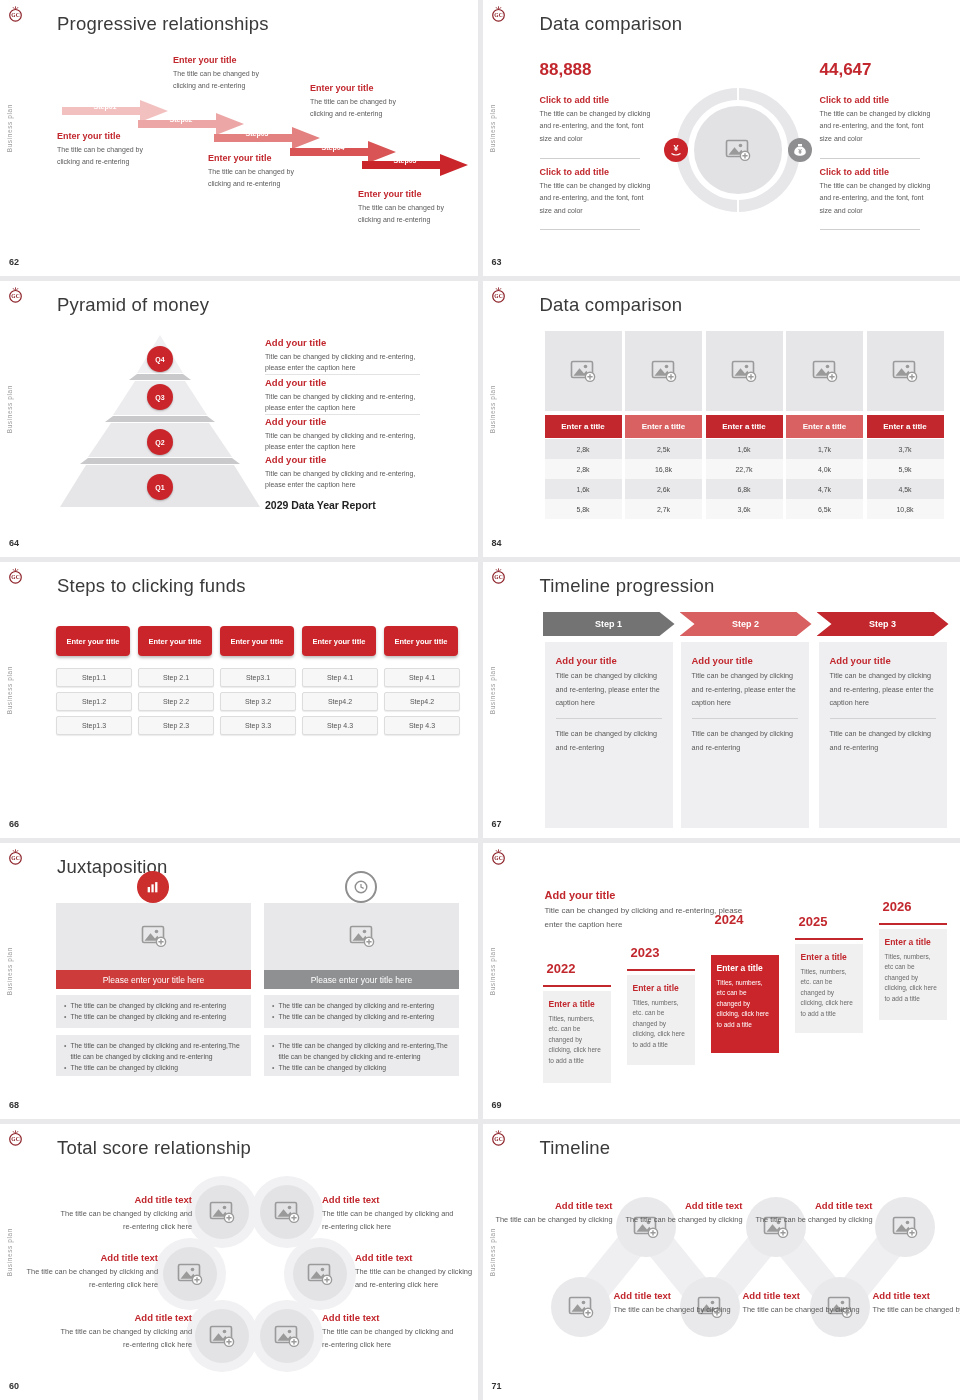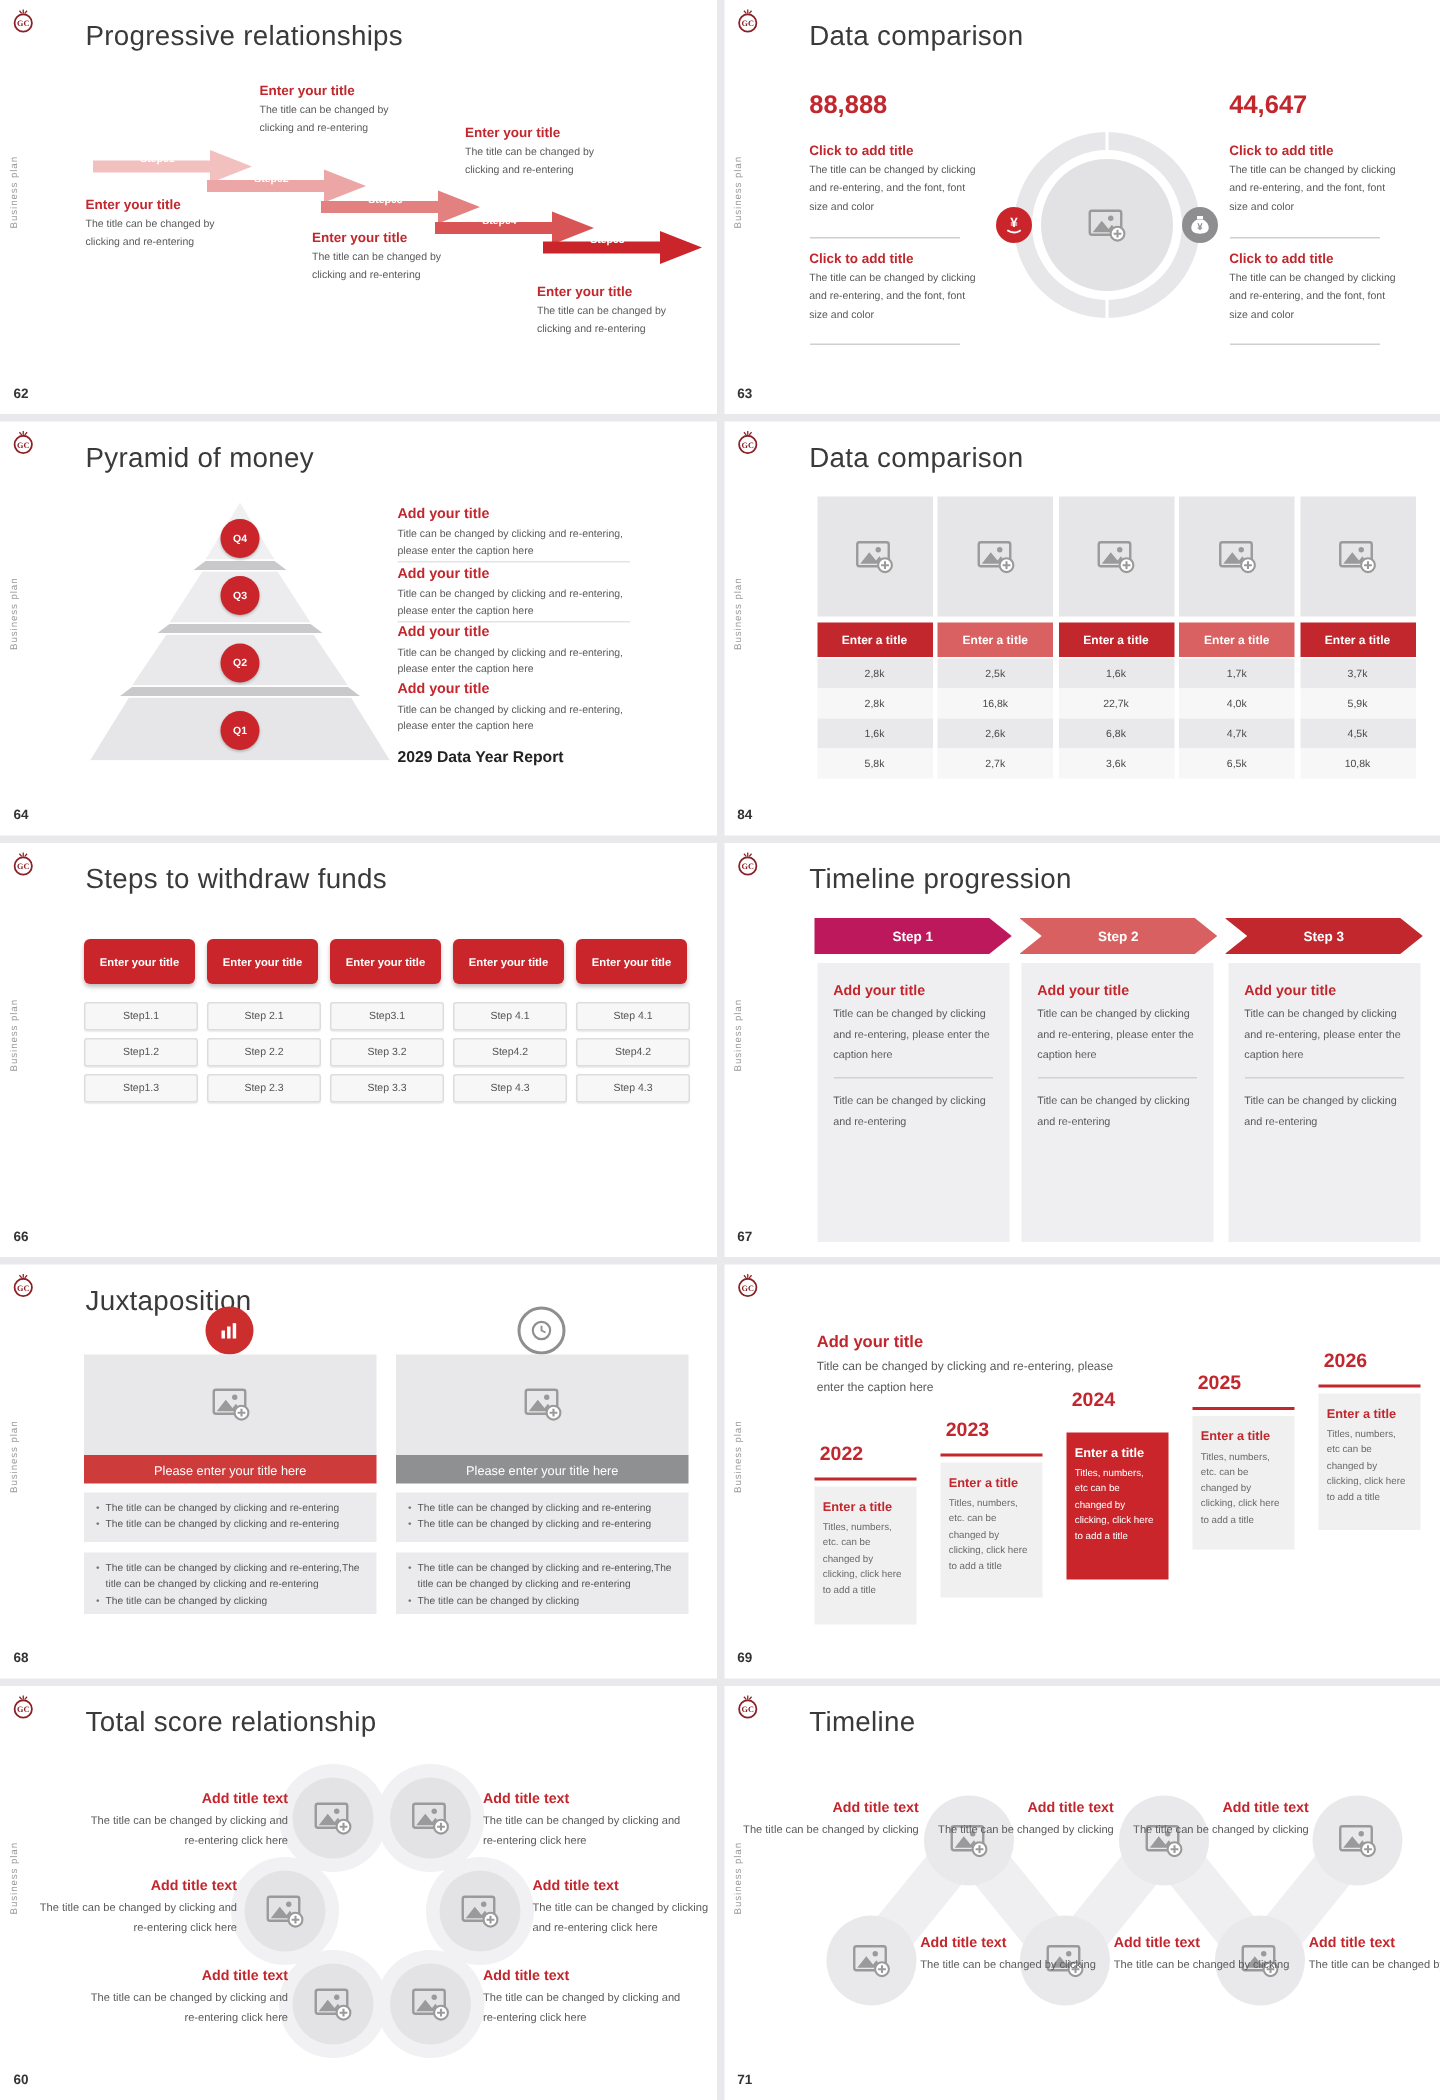--- a/index.html
+++ b/index.html
@@ -335,21 +335,21 @@
     <div class="pagenum">84</div>
   </section>
 
   <section class="slide">
     <span class="logo crest"><svg width="17" height="18" viewBox="0 0 20 21">
           <path d="M7 2.5 l1.8 2 M10 1.5 v3 M13 2.5 l-1.8 2" stroke="#8c2027" stroke-width="1" fill="none"></path>
           <circle cx="10" cy="12" r="6.8" fill="none" stroke="#8c2027" stroke-width="1.4"></circle>
           <text x="10" y="14.5" font-size="6.5" font-weight="bold" fill="#8c2027" text-anchor="middle" font-family="Liberation Serif,serif">GC</text>
         </svg></span>
     <div class="vlabel">Business plan</div>
-    <div class="stitle">Steps to withdraw funds</div>
+    <div class="stitle">Steps to clicking funds</div>
 
     <div class="btn66" style="left:56px">Enter your title</div>
     <div class="btn66" style="left:138px">Enter your title</div>
     <div class="btn66" style="left:220px">Enter your title</div>
     <div class="btn66" style="left:302px">Enter your title</div>
     <div class="btn66" style="left:384px">Enter your title</div>
 
     <div class="box66" style="left:56px;top:106px">Step1.1</div>
     <div class="box66" style="left:56px;top:130px">Step1.2</div>
     <div class="box66" style="left:56px;top:154px">Step1.3</div>
@@ -371,21 +371,21 @@
 
   <section class="slide">
     <span class="logo crest"><svg width="17" height="18" viewBox="0 0 20 21">
           <path d="M7 2.5 l1.8 2 M10 1.5 v3 M13 2.5 l-1.8 2" stroke="#8c2027" stroke-width="1" fill="none"></path>
           <circle cx="10" cy="12" r="6.8" fill="none" stroke="#8c2027" stroke-width="1.4"></circle>
           <text x="10" y="14.5" font-size="6.5" font-weight="bold" fill="#8c2027" text-anchor="middle" font-family="Liberation Serif,serif">GC</text>
         </svg></span>
     <div class="vlabel">Business plan</div>
     <div class="stitle">Timeline progression</div>
 
-    <div class="ban ban-first" style="left:60px;width:132px;background:#be185d">Step 1</div>
+    <div class="ban ban-first" style="left:60px;width:132px;background:#737373">Step 1</div>
     <div class="ban ban-mid" style="left:197px;width:132px;background:#d96060">Step 2</div>
     <div class="ban ban-mid" style="left:334px;width:132px;background:#c1272d">Step 3</div>
 
     <div class="pan67" style="left:62px">
       <div class="tb-t" style="font-size:9.5px">Add your title</div>
       <div class="tb-b">Title can be changed by clicking and re-entering, please enter the caption here</div>
         <hr>
       <div class="tb-b">Title can be changed by clicking and re-entering</div>
     </div>
     <div class="pan67" style="left:198px">
@@ -489,21 +489,21 @@
         <div class="cb">Titles, numbers, etc. can be changed by clicking, click here to add a title</div>
     </div>
 
     <div class="yr" style="left:148px;top:102px">2023</div>
     <div class="yrline" style="left:144px;top:126px"></div>
     <div class="card69" style="left:144px;top:132px;height:90px">
       <div class="ct">Enter a title</div>
         <div class="cb">Titles, numbers, etc. can be changed by clicking, click here to add a title</div>
     </div>
 
-    <div class="yr" style="left:232px;top:82px">2024</div>
+    <div class="yr" style="left:232px;top:69px">2024</div>
     <div class="card69 hl" style="left:228px;top:112px;height:98px">
       <div class="ct">Enter a title</div>
         <div class="cb">Titles, numbers, etc can be changed by clicking, click here to add a title</div>
     </div>
 
     <div class="yr" style="left:316px;top:71px">2025</div>
     <div class="yrline" style="left:312px;top:95px"></div>
     <div class="card69" style="left:312px;top:101px;height:89px">
       <div class="ct">Enter a title</div>
         <div class="cb">Titles, numbers, etc. can be changed by clicking, click here to add a title</div>

